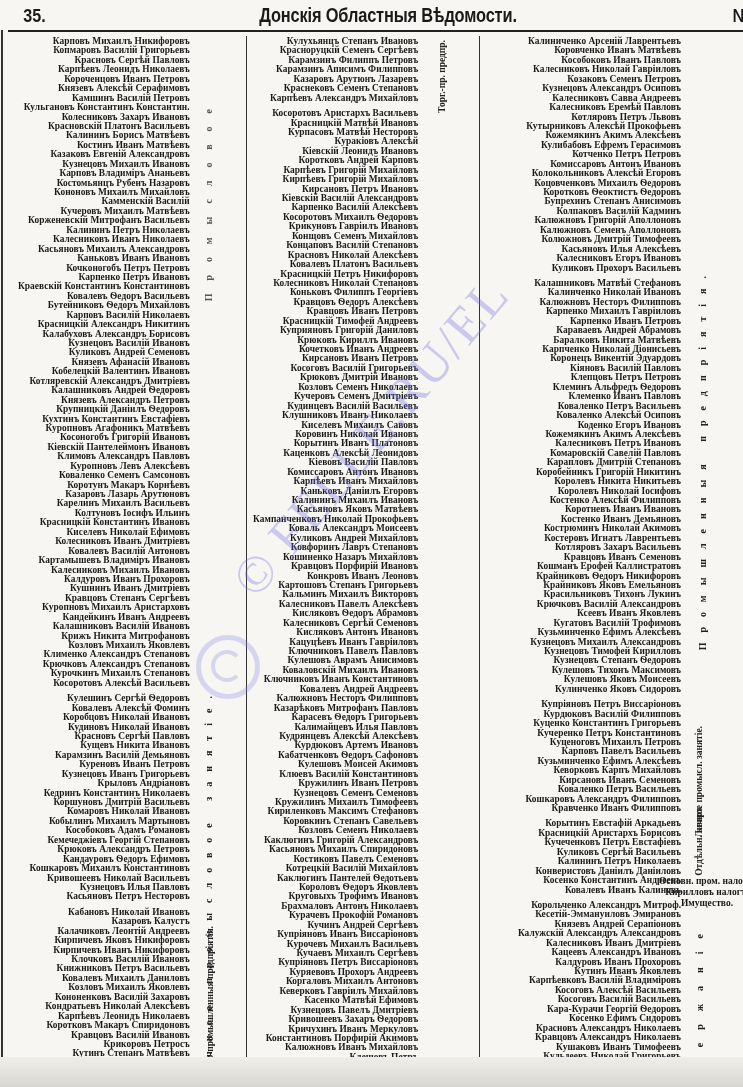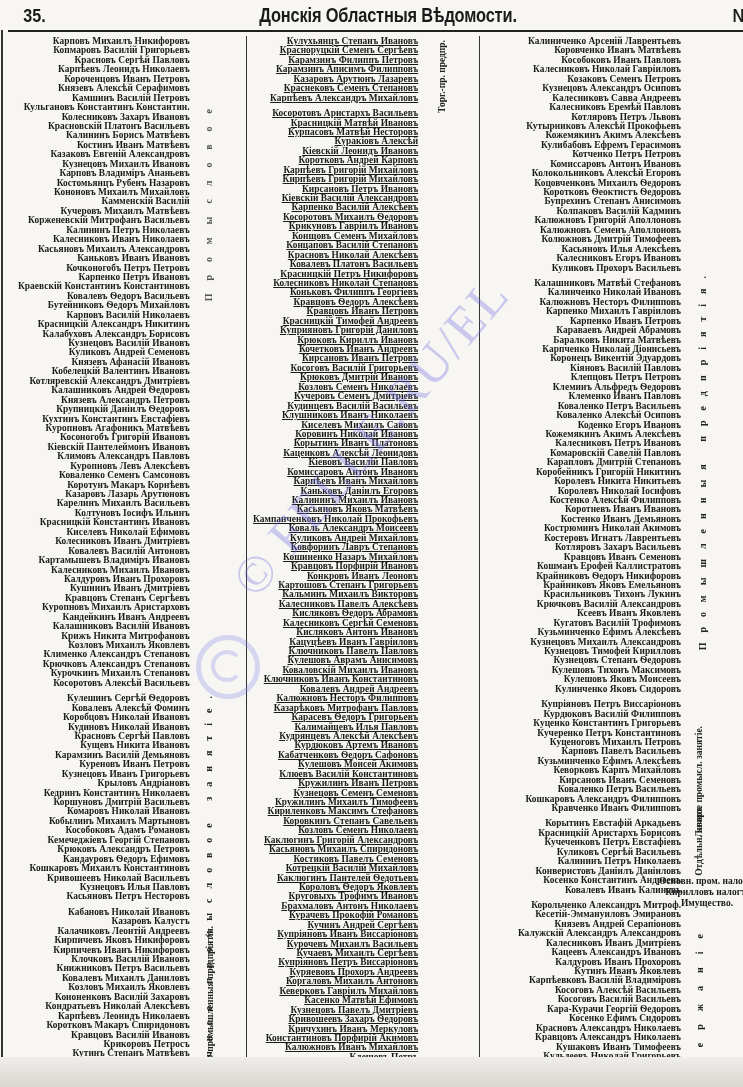--- a/index.html
+++ b/index.html
@@ -21,21 +21,21 @@
   .issue-num { font: bold 19px "Liberation Sans", sans-serif; padding-right: 6px; padding-bottom: 3px; transform: scaleX(0.85); transform-origin: right; }
   .frame-left { position: absolute; left: 1px; top: 30px; bottom: 30px; width: 2px; background: #333; }
   .col {
     position: absolute; top: 36px; bottom: 30px;
   }
   .col-1 { left: 6px; width: 240px; border-right: 1.5px solid #333; }
   .col-2 { left: 247px; width: 232px; border-right: 1.5px solid #333; }
   .col-3 { left: 481px; width: 258px; margin-left: 26px; }
   .names { position: absolute; left: 0; top: 0; text-align: right; }
   .col-1 .names { left: 12px; }
-  .col-2 .names { left: 6px; text-decoration: underline; }
+  .col-2 .names { left: 6px; }
   .col-3 .names { left: 6px; }
   .grp { margin-bottom: 6px; }
   .name {
     font-size: 10.2px; line-height: 9.45px; height: 9.45px;
     white-space: nowrap; font-weight: bold;
     transform: scaleX(0.92); transform-origin: left;
     letter-spacing: 0.05px;
   }
   .vlabel {
     position: absolute; writing-mode: vertical-rl; transform: rotate(180deg);

